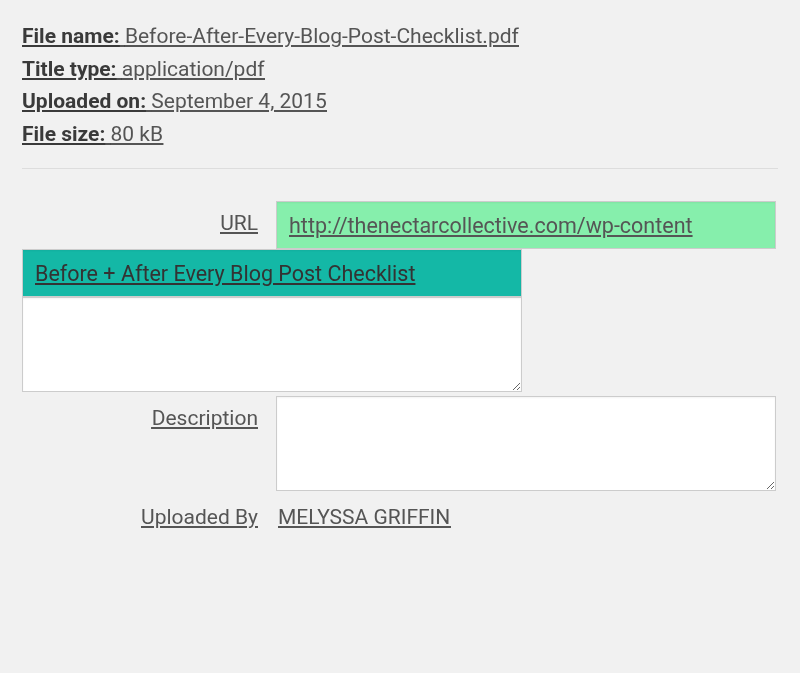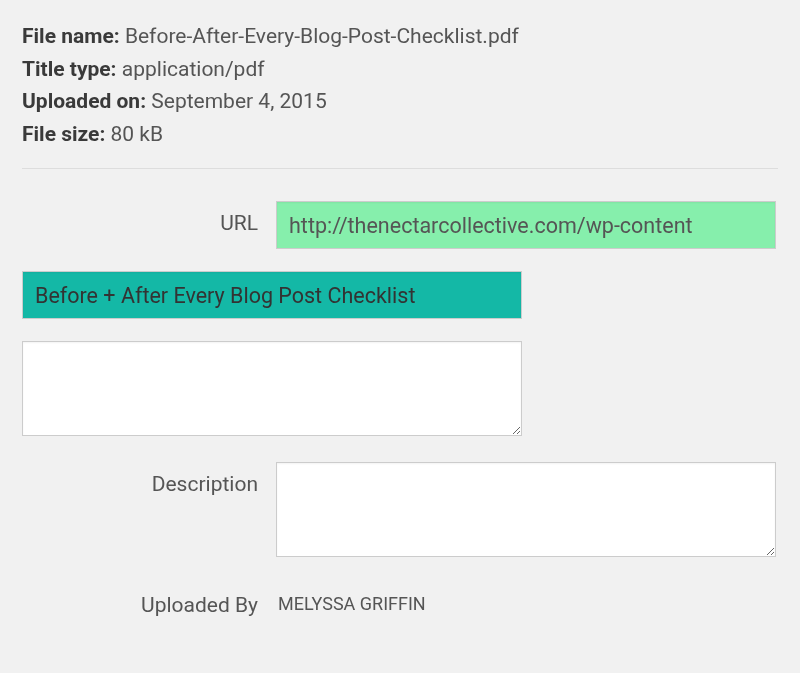--- a/index.html
+++ b/index.html
@@ -1,18 +1,19 @@
 <!DOCTYPE html>
 <html><head>
   <meta charset="utf-8">
   <style>
     * {
       margin: 0;
       padding: 0;
       box-sizing: border-box;
+      text-decoration: underline;
     }
     body {
       font-family: -apple-system, BlinkMacSystemFont, "Segoe UI", Roboto, Helvetica, Arial, sans-serif;
       background: #f1f1f1;
       width: 800px;
       height: 673px;
       padding: 20px 22px;
       color: #444;
     }
     .meta-section {
@@ -31,21 +32,20 @@
       border: none;
       border-top: 1px solid #ddd;
       margin-bottom: 32px;
     }
     .form-section {
       padding: 0 0 0 0;
     }
     .form-row {
       display: flex;
       align-items: flex-start;
-      margin-bottom: 22px;
     }
     .form-label {
       width: 254px;
       text-align: right;
       padding-right: 18px;
       font-size: 21px;
       color: #555;
       padding-top: 10px;
     }
     .form-field {
@@ -75,21 +75,21 @@
       padding: 8px 12px;
       border: 1px solid #ccc;
       background: #fff;
       color: #333;
       font-family: inherit;
       resize: both;
       min-height: 95px;
       box-shadow: inset 0 1px 2px rgba(0,0,0,0.05);
     }
     .static-value {
-      font-size: 18px;
+      font-size: 21px;
       color: #555;
       padding-top: 10px;
     }
     .form-row.last {
       margin-bottom: 0;
       justify-content: space-between;
     }
   </style>
 </head>
 <body>

